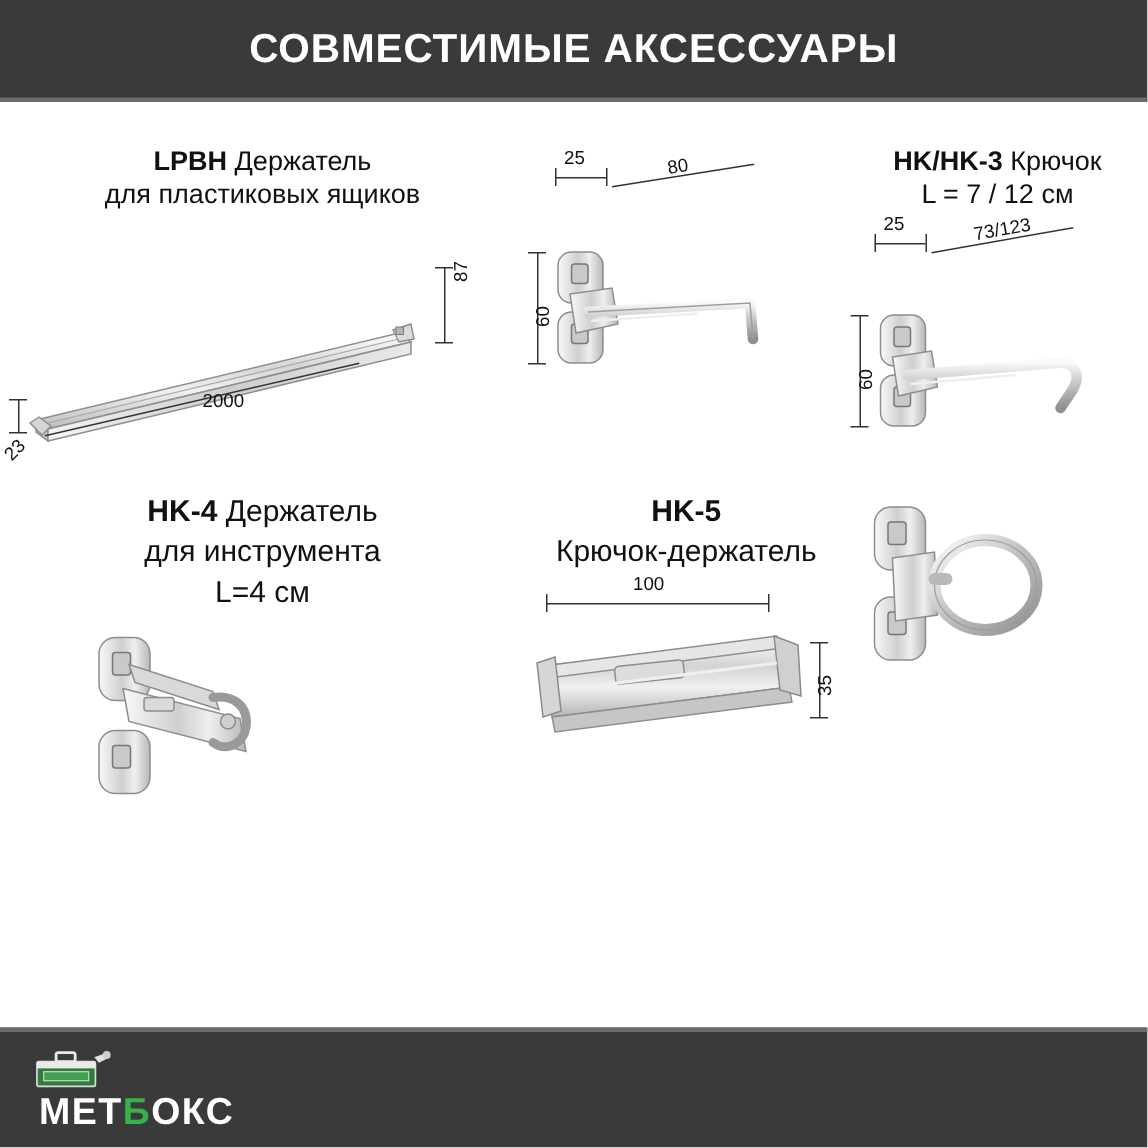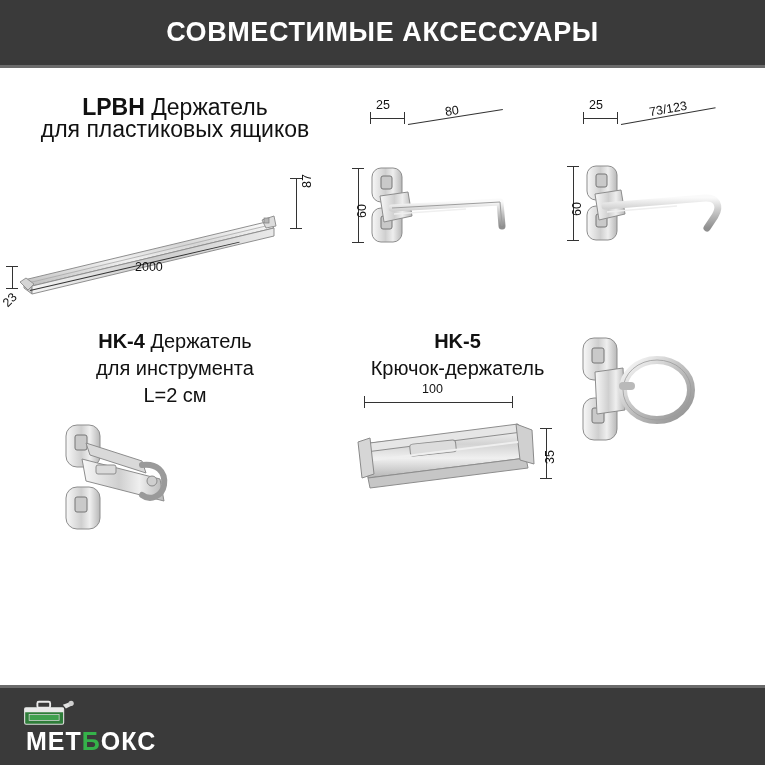--- a/index.html
+++ b/index.html
@@ -43,21 +43,21 @@
     display: flex;
     flex-direction: column;
     align-items: center;
   }
   .cell-a { width: 350px; }
   .cell-b { width: 215px; }
   .cell-c { width: 200px; }
 
   .caption {
     text-align: center;
-    font-size: 23px;
+    font-size: 18px;
     line-height: 22px;
     color: #111;
     padding: 0 8px;
   }
   .caption .code { font-weight: bold; }
   .caption-big { font-size: 20px; line-height: 27px; }
   .caption-big .code { font-weight: bold; }
 
   .figure {
     position: relative;
@@ -219,20 +219,25 @@
         <div class="dim" style="left:95px;top:8px;transform:rotate(-9deg);">80</div>
 
         <div class="vline" style="left:8px;top:72px;height:74px;"></div>
         <div class="hline" style="left:2px;top:72px;width:12px;"></div>
         <div class="hline" style="left:2px;top:146px;width:12px;"></div>
         <div class="dim" style="left:5px;top:122px;transform:rotate(-90deg);transform-origin:left top;">60</div>
       </div>
     </div>
 
     <div class="cell cell-c">
+      <div class="caption">
+        <span class="code">HK/HK-3</span>
+        <span>Крючок</span><br>
+        <span>L = 7 / 12 см</span>
+      </div>
       <div class="figure" style="height:200px;">
         <svg width="200" height="200" viewBox="0 0 200 200" style="position:absolute;left:0;top:0;">
           <defs>
             <linearGradient id="pl3" x1="0" y1="0" x2="1" y2="0">
               <stop offset="0%" stop-color="#f8f8f8"></stop>
               <stop offset="45%" stop-color="#cfcfcf"></stop>
               <stop offset="70%" stop-color="#eeeeee"></stop>
               <stop offset="100%" stop-color="#b7b7b7"></stop>
             </linearGradient>
             <linearGradient id="rod3" x1="0" y1="0" x2="0" y2="1">
@@ -266,21 +271,21 @@
     </div>
   </div>
 
   <div class="row" style="margin-top:-12px;">
 
     <div class="cell cell-a">
       <div class="caption caption-big">
         <span class="code">HK-4</span>
         <span>Держатель</span><br>
         <span>для инструмента</span><br>
-        <span>L=2 см</span>
+        <span>L=4 см</span>
       </div>
       <div class="figure" style="height:170px;">
         <svg width="350" height="170" viewBox="0 0 350 170" style="position:absolute;left:0;top:0;">
           <defs>
             <linearGradient id="pl4" x1="0" y1="0" x2="1" y2="0">
               <stop offset="0%" stop-color="#f8f8f8"></stop>
               <stop offset="45%" stop-color="#cfcfcf"></stop>
               <stop offset="70%" stop-color="#efefef"></stop>
               <stop offset="100%" stop-color="#b7b7b7"></stop>
             </linearGradient>

